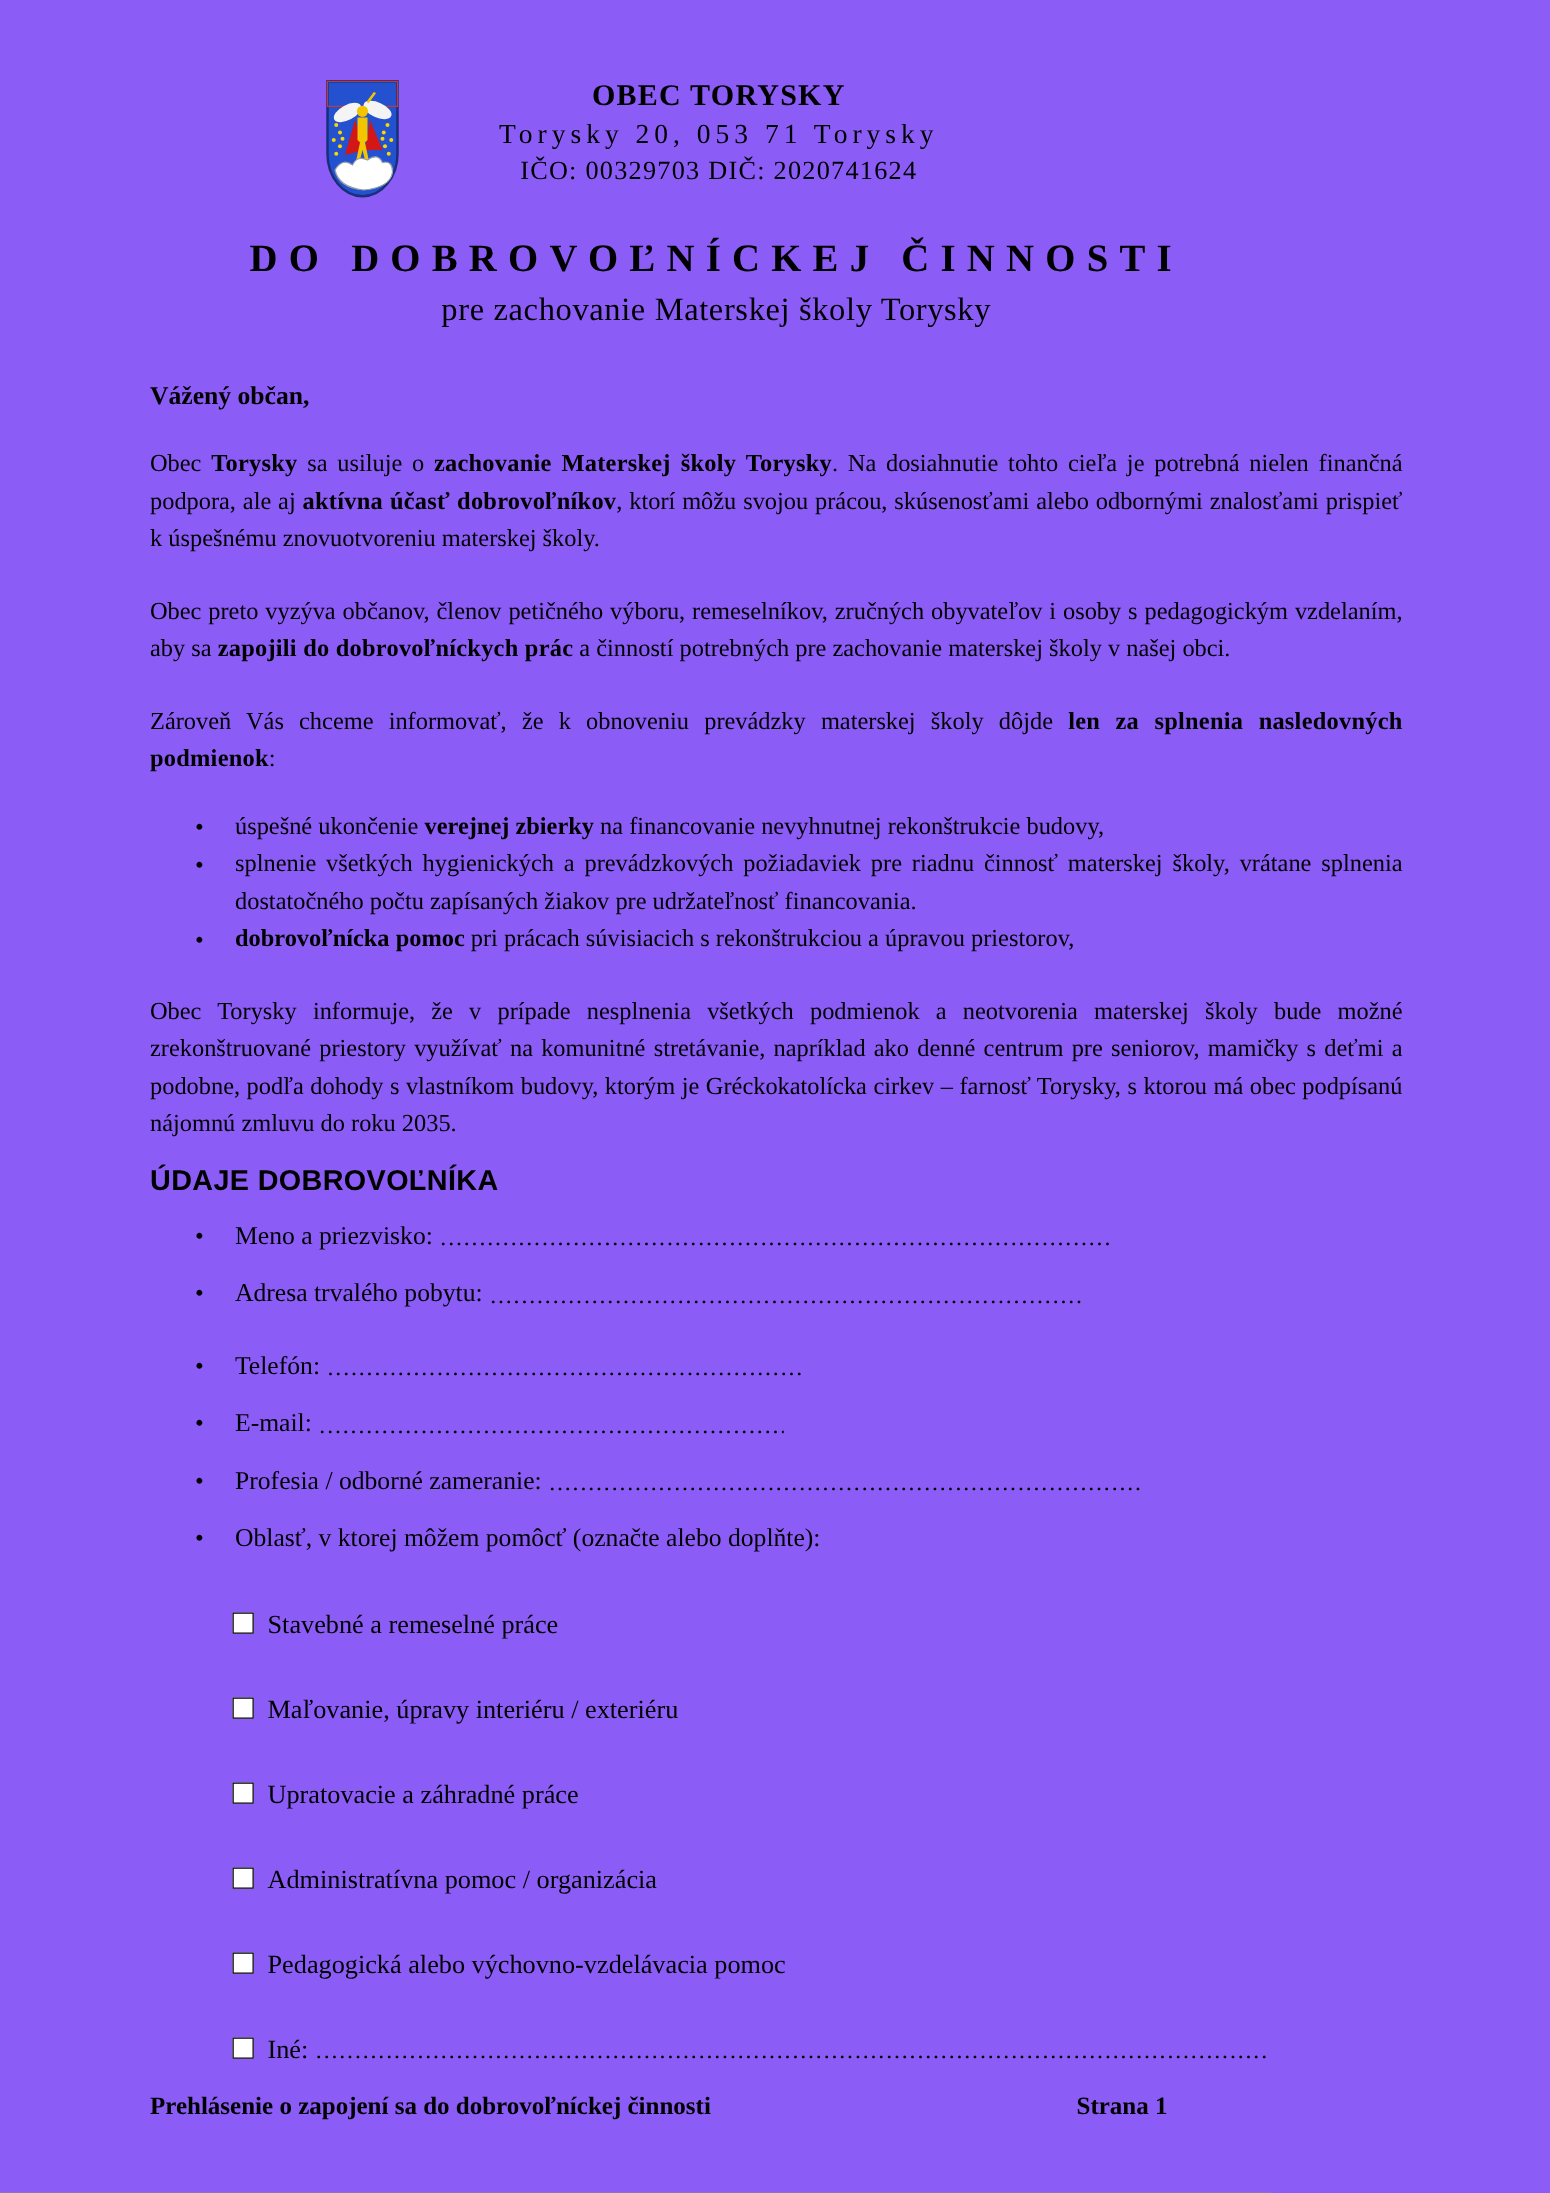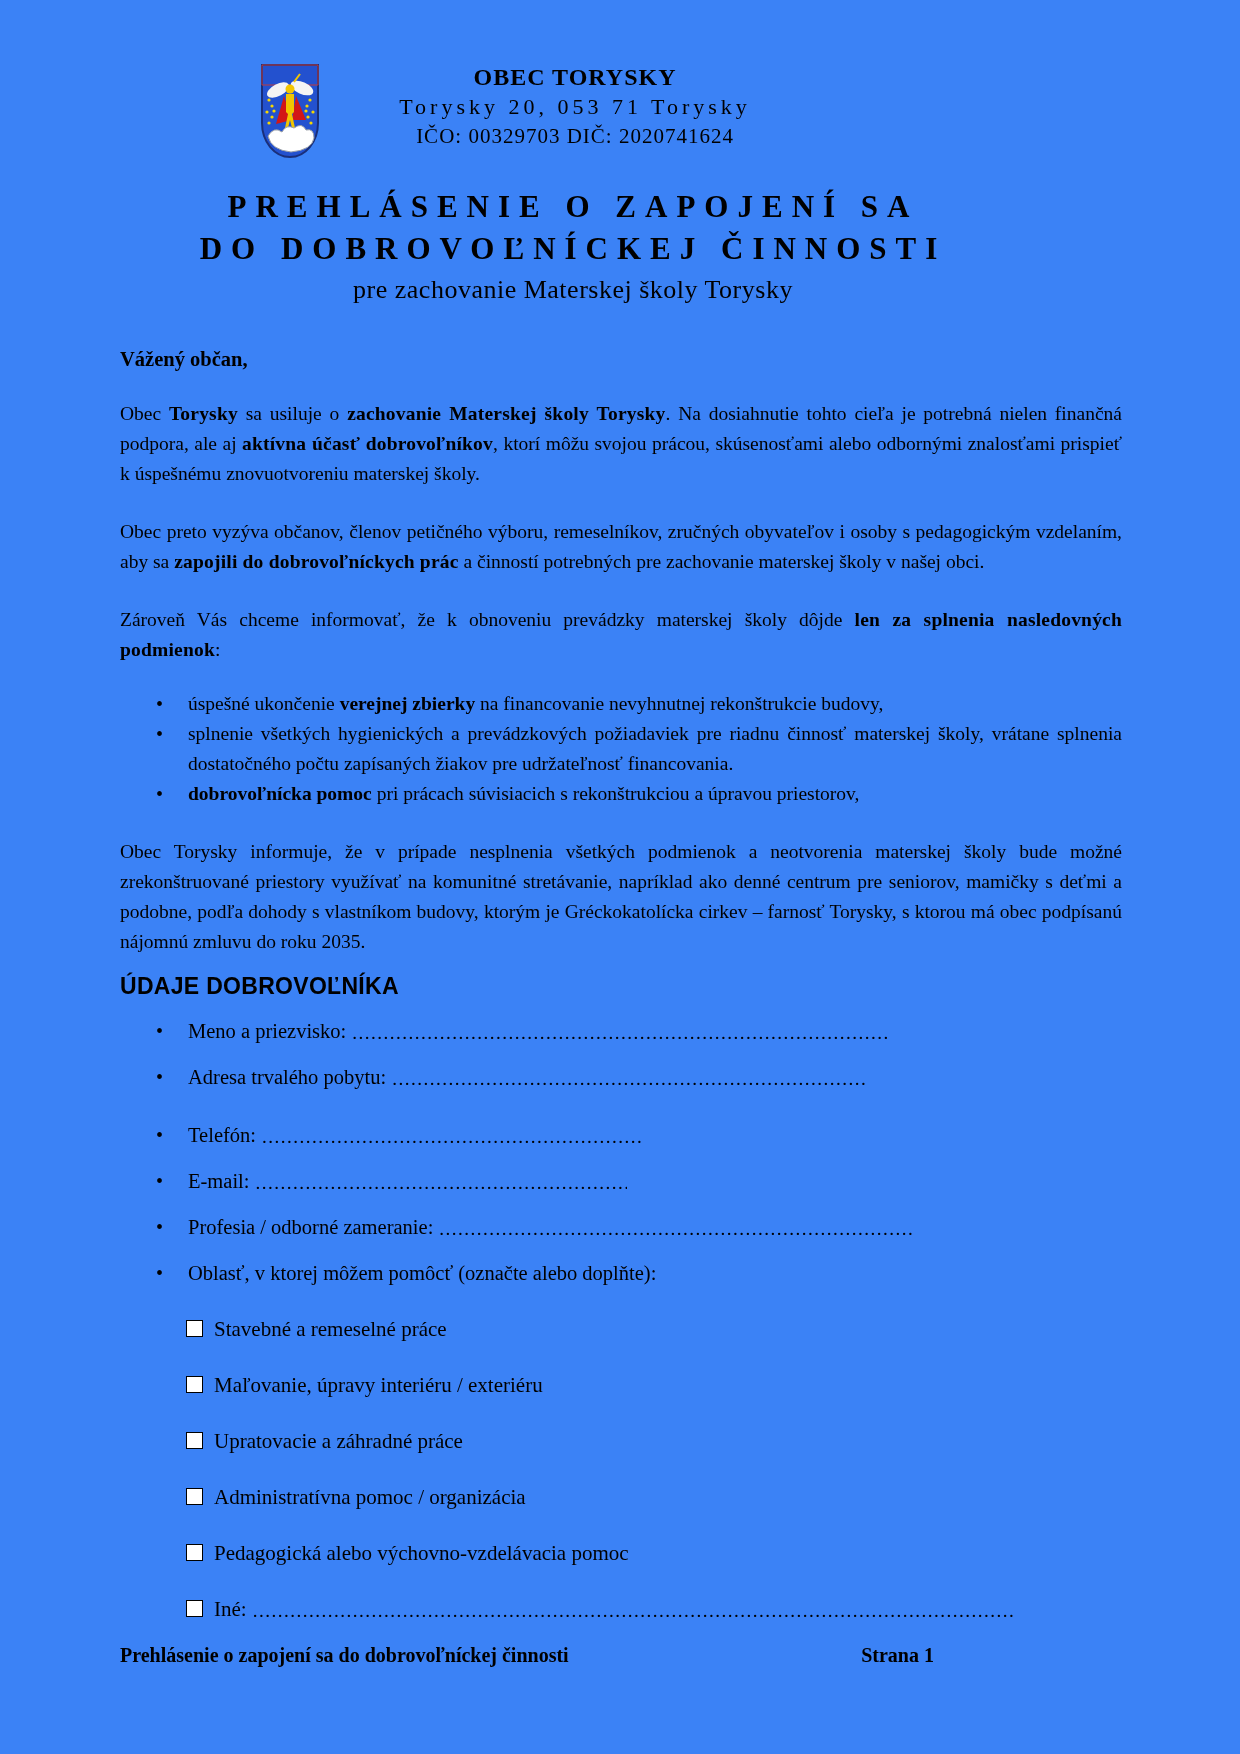--- a/index.html
+++ b/index.html
@@ -1,21 +1,21 @@
 <!DOCTYPE html>
 <html lang="sk"><head>
 <meta charset="utf-8">
 <style>
   * { margin:0; padding:0; box-sizing:border-box; }
   html,body { background:#888; }
   .page {
     position:relative;
     width:1240px; height:1754px;
     margin:0 auto;
-    background:#3b82f6;
+    background:#8b5cf6;
     font-family:"Liberation Serif", serif;
     color:#000;
     padding:62px 118px 0 120px;
     overflow:hidden;
   }
 
   
   .doc-header { position:relative; height:104px; }
   .crest { position:absolute; left:138px; top:0; width:64px; height:102px; }
   .header-text { position:relative; left:-46px; text-align:center; }
@@ -58,21 +58,21 @@
   .dotline {
     display:inline-block; overflow:hidden; white-space:nowrap;
     vertical-align:bottom; height:28px;
     letter-spacing:1.5px; font-size:19px; margin-left:6px;
   }
   .w1 { width:536px; } .w2 { width:476px; } .w3 { width:382px; }
   .w4 { width:372px; } .w5 { width:474px; } .wi { width:760px; }
 
   .option-row {
     padding-left:66px; font-size:21px; line-height:30px;
-    margin-top:26px; white-space:nowrap;
+    margin-top:38px; white-space:nowrap;
   }
   .cbx {
     display:inline-block; width:17px; height:17px;
     border:1.6px solid #000; margin-right:11px;
     vertical-align:-1px; background:#fff;
   }
 
   
   .doc-footer {
     display:flex; justify-content:space-between; align-items:flex-end;
@@ -119,21 +119,20 @@
       </g>
     </svg>
     <div class="header-text">
       <div class="org-name">OBEC TORYSKY</div>
       <div class="org-addr">Torysky 20, 053 71 Torysky</div>
       <div class="org-ids">IČO: 00329703  DIČ: 2020741624</div>
     </div>
   </div>
 
   <div class="title-block">
-    <div class="title-line">PREHLÁSENIE O ZAPOJENÍ SA</div>
     <div class="title-line">DO DOBROVOĽNÍCKEJ ČINNOSTI</div>
     <div class="subtitle">pre zachovanie Materskej školy Torysky</div>
   </div>
 
   <div class="salutation">Vážený občan,</div>
 
   <p class="p"><span>Obec </span><b>Torysky</b><span> sa usiluje o </span><b>zachovanie Materskej školy Torysky</b><span>. Na dosiahnutie tohto cieľa je potrebná nielen finančná podpora, ale aj </span><b>aktívna účasť dobrovoľníkov</b><span>, ktorí môžu svojou prácou, skúsenosťami alebo odbornými znalosťami prispieť k úspešnému znovuotvoreniu materskej školy.</span></p>
   <p class="p"><span>Obec preto vyzýva občanov, členov petičného výboru, remeselníkov, zručných obyvateľov i osoby s pedagogickým vzdelaním, aby sa </span><b>zapojili do dobrovoľníckych prác</b><span> a činností potrebných pre zachovanie materskej školy v našej obci.</span></p>
   <p class="p"><span>Zároveň Vás chceme informovať, že k obnoveniu prevádzky materskej školy dôjde </span><b>len za splnenia nasledovných podmienok</b><span>:</span></p>
 

